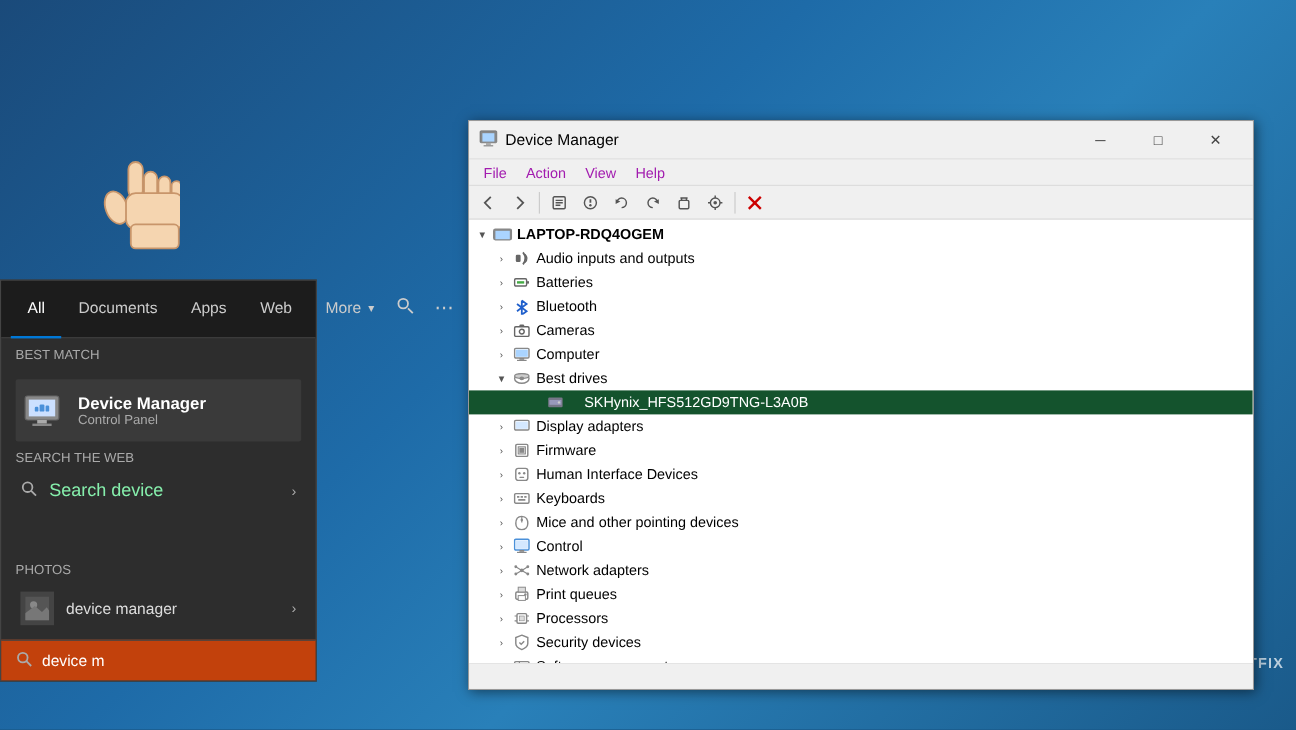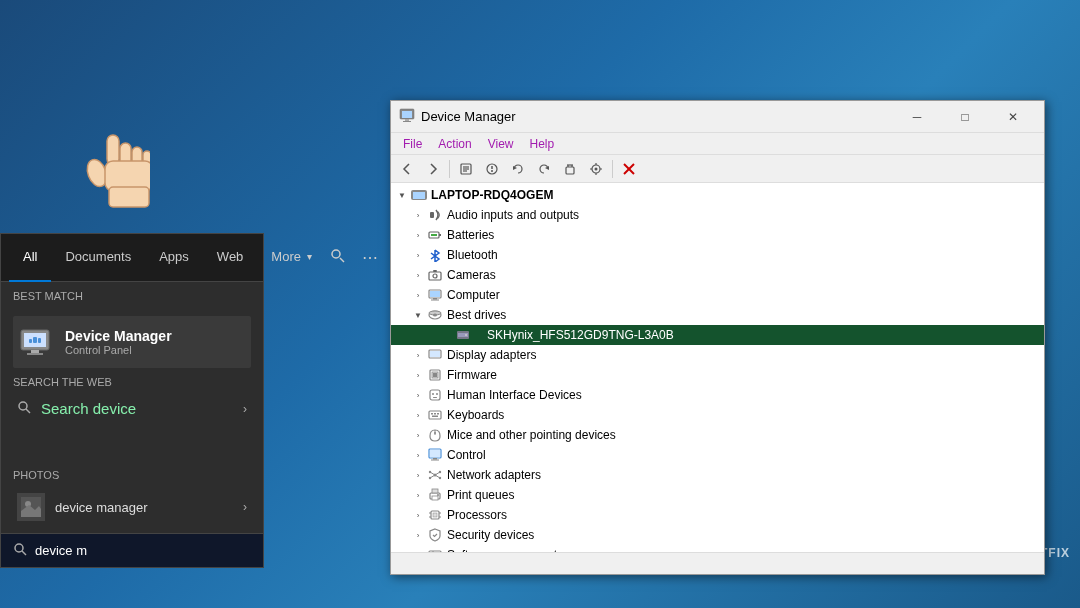--- a/index.html
+++ b/index.html
@@ -192,21 +192,21 @@
 
     .photos-arrow {
       color: #aaa;
       font-size: 12px;
     }
 
     
     .search-bar {
       display: flex;
       align-items: center;
-      background: #0f172a;
+      background: #c2410c;
       border-top: 1px solid #444;
       padding: 8px 12px;
       gap: 8px;
     }
 
     .search-bar-icon {
       color: #aaa;
       font-size: 14px;
     }
 

